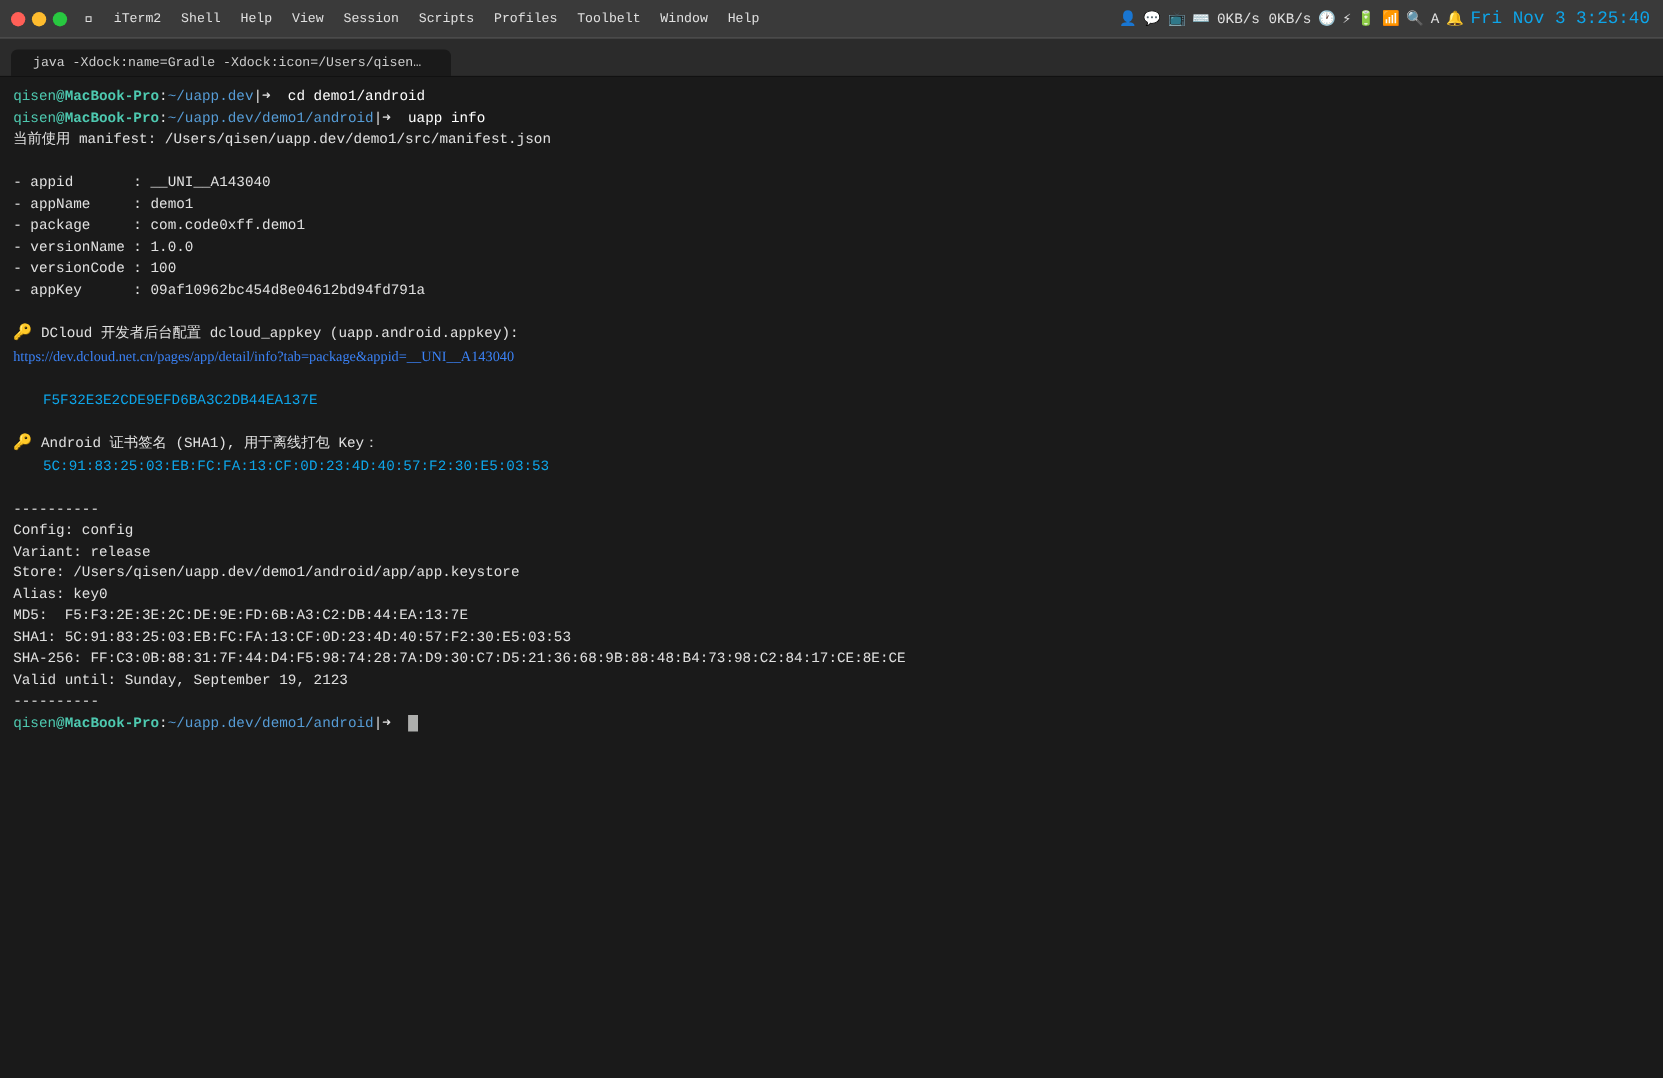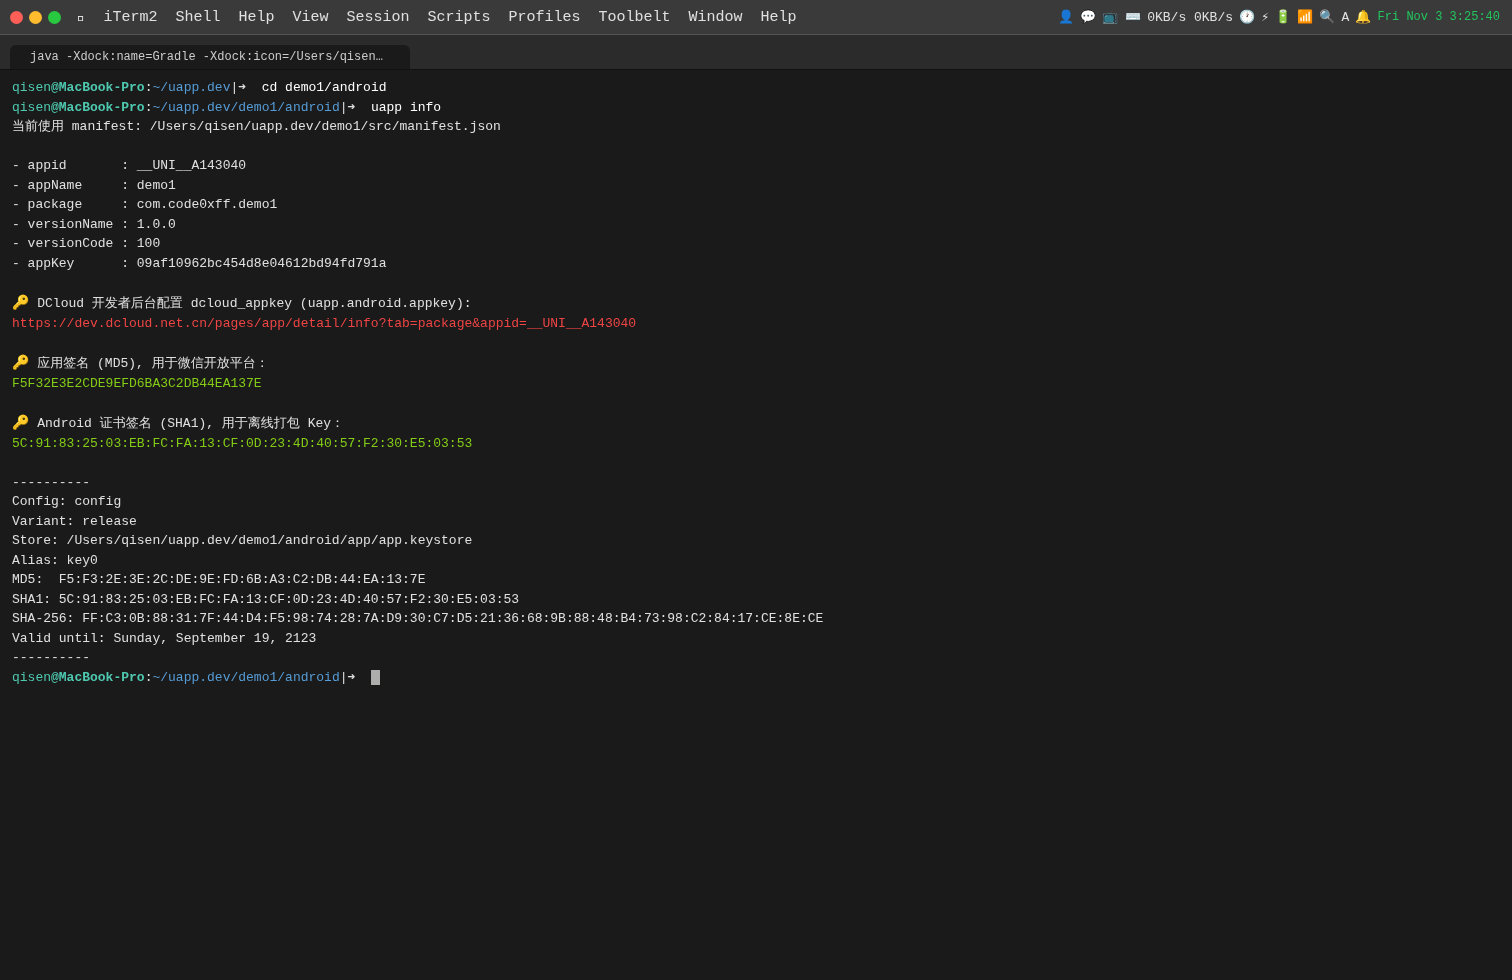--- a/index.html
+++ b/index.html
@@ -42,21 +42,21 @@
 
     .menu-bar {
       display: flex;
       align-items: center;
       gap: 2px;
       flex: 1;
       padding-left: 8px;
     }
     .menu-item {
       color: #e0e0e0;
-      font-size: 15px;
+      font-size: 12px;
       padding: 2px 8px;
       border-radius: 3px;
       cursor: pointer;
       white-space: nowrap;
     }
     .apple-icon {
       color: #e0e0e0;
       font-size: 14px;
       padding: 2px 8px;
     }
@@ -67,22 +67,22 @@
       gap: 6px;
       padding-right: 12px;
       font-size: 12px;
       color: #e0e0e0;
     }
     .status-icon {
       font-size: 13px;
       color: #e0e0e0;
     }
     .clock {
-      font-size: 12px;
-      color: #22c55e;
+      font-size: 16px;
+      color: #0ea5e9;
       white-space: nowrap;
     }
 
     
     .tabbar {
       background: #2b2b2b;
       height: 35px;
       display: flex;
       align-items: flex-end;
       padding-left: 10px;
@@ -112,22 +112,22 @@
       line-height: 1.5;
     }
 
     
     .prompt-user { color: #4EC9B0; }
     .prompt-host { color: #4EC9B0; font-weight: bold; }
     .prompt-path { color: #569CD6; }
     .cmd-text { color: #ffffff; text-align: center; }
     .output-text { color: #e0e0e0; }
     .emoji { font-size: 14px; }
-    .url-text { color: #ef4444; }
-    .hash-text { color: #84cc16; }
+    .url-text { color: #3b82f6; font-family: Liberation Serif, serif; }
+    .hash-text { color: #0ea5e9; margin-left: 27px; }
     .cursor-block {
       display: inline-block;
       width: 9px;
       height: 15px;
       background: #aeafad;
       vertical-align: text-bottom;
       animation: blink 1s step-end infinite;
     }
     @keyframes blink {
       50% { opacity: 0; }
@@ -188,21 +188,20 @@
     <div class="line"><span class="output-text">- appid       : __UNI__A143040</span></div>
     <div class="line"><span class="output-text">- appName     : demo1</span></div>
     <div class="line"><span class="output-text">- package     : com.code0xff.demo1</span></div>
     <div class="line"><span class="output-text">- versionName : 1.0.0</span></div>
     <div class="line"><span class="output-text">- versionCode : 100</span></div>
     <div class="line"><span class="output-text">- appKey      : 09af10962bc454d8e04612bd94fd791a</span></div>
     <div class="line">&nbsp;</div>
     <div class="line"><span class="emoji">🔑</span><span class="output-text"> DCloud 开发者后台配置 dcloud_appkey (uapp.android.appkey):</span></div>
     <div class="line"><span class="url-text">https://dev.dcloud.net.cn/pages/app/detail/info?tab=package&amp;appid=__UNI__A143040</span></div>
     <div class="line">&nbsp;</div>
-    <div class="line"><span class="emoji">🔑</span><span class="output-text"> 应用签名 (MD5), 用于微信开放平台：</span></div>
     <div class="line"><span class="hash-text">F5F32E3E2CDE9EFD6BA3C2DB44EA137E</span></div>
     <div class="line">&nbsp;</div>
     <div class="line"><span class="emoji">🔑</span><span class="output-text"> Android 证书签名 (SHA1), 用于离线打包 Key：</span></div>
     <div class="line"><span class="hash-text">5C:91:83:25:03:EB:FC:FA:13:CF:0D:23:4D:40:57:F2:30:E5:03:53</span></div>
     <div class="line">&nbsp;</div>
     <div class="line"><span class="output-text">----------</span></div>
     <div class="line"><span class="output-text">Config: config</span></div>
     <div class="line"><span class="output-text">Variant: release</span></div>
     <div class="line"><span class="output-text">Store: /Users/qisen/uapp.dev/demo1/android/app/app.keystore</span></div>
     <div class="line"><span class="output-text">Alias: key0</span></div>

